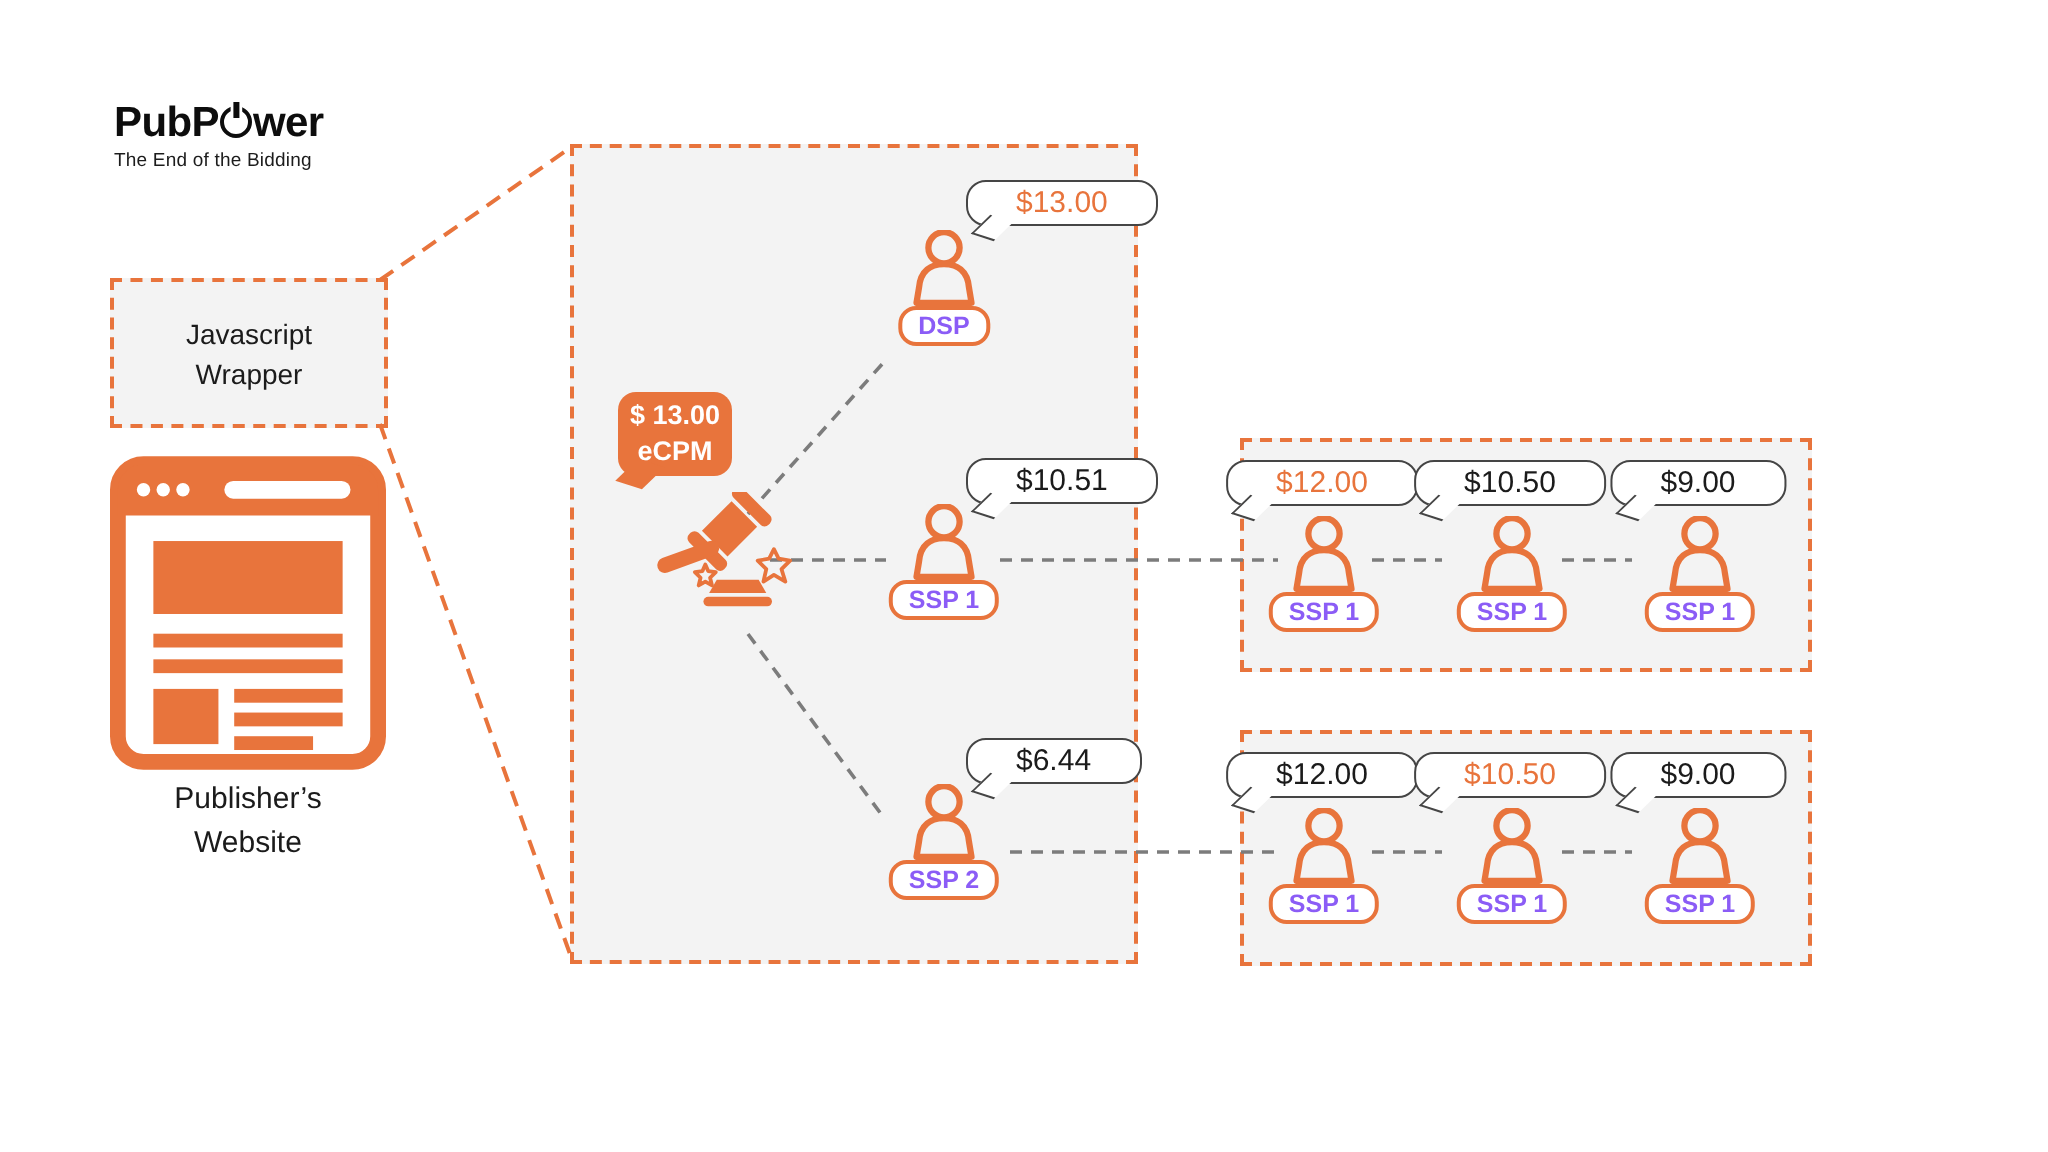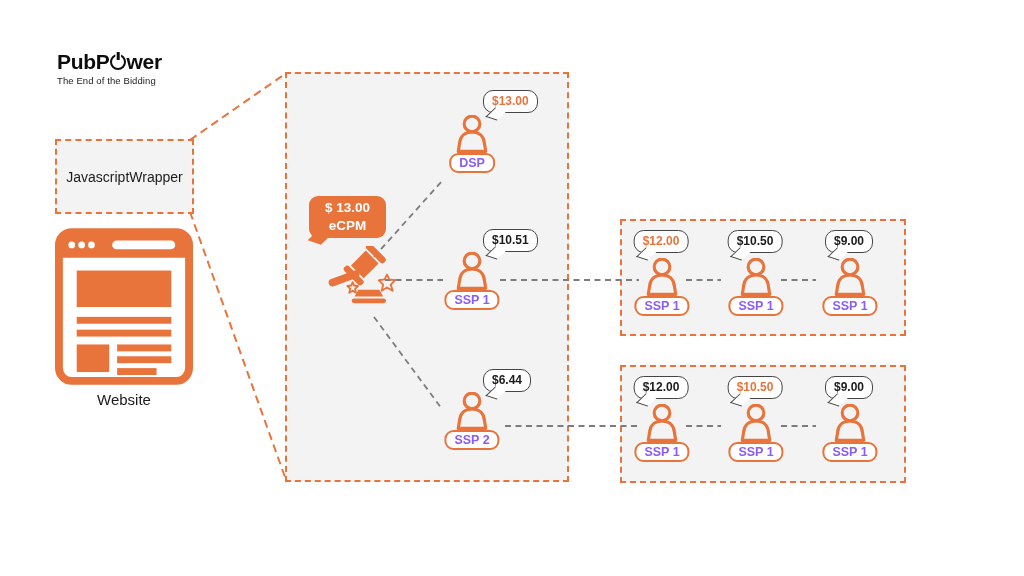--- a/index.html
+++ b/index.html
@@ -5,21 +5,21 @@
   html,body { margin:0; padding:0; background:#fff; }
   #canvas {
     position:relative; width:944px; height:576px; overflow:hidden;
     background:#fff; font-family:"Liberation Sans","DejaVu Sans",sans-serif;
     color:var(--text-dark,#1B1B1B);
   }
   
   .panel { position:absolute; background:var(--panel-bg,#F3F3F3);
            border:2px dashed var(--orange,#E8743C); z-index:1; }
   #wrapper-box   { left:55px;  top:139px; width:135px; height:71px;
-                   display:flex; flex-direction:row; align-items:center; justify-content:center;
+                   display:flex; flex-direction:column; align-items:center; justify-content:center;
                    font-size:14px; line-height:20px; font-weight:500; }
   #central-box   { left:285px; top:72px;  width:280px; height:406px; }
   #ssp1-box      { left:620px; top:219px; width:282px; height:113px; }
   #ssp2-box      { left:620px; top:365px; width:282px; height:114px; }
 
   
   #connectors { position:absolute; left:0; top:0; width:1024px; height:576px; z-index:2; pointer-events:none; }
   .conn-orange { stroke:var(--orange,#E8743C); stroke-width:2;   stroke-dasharray:8 5;   fill:none; }
   .conn-gray   { stroke:var(--connector-gray,#7C7C7C); stroke-width:1.8; stroke-dasharray:6 4.5; fill:none; }
 
@@ -43,32 +43,32 @@
                    font-size:15px; line-height:22px; font-weight:500; z-index:3; }
 
   
   .person { position:absolute; transform:translateX(-50%); z-index:3; }
   .person circle, .person path { fill:none; stroke:var(--orange,#E8743C);
                                  stroke-width:5; stroke-linejoin:round; }
   .pill { position:absolute; transform:translateX(-50%); background:#fff;
           border:2px solid var(--orange,#E8743C); border-radius:9px; padding:1px 8px;
           font-size:12.5px; font-weight:600; color:#8b5cf6; white-space:nowrap; z-index:4; }
   .bubble { position:absolute; background:#fff; border:1.6px solid var(--bubble-border,#454545);
-            border-radius:10px; padding:2px 8px; font-size:12px; line-height:17px;
-            font-weight:700; color:var(--text-dark,#1B1B1B); white-space:nowrap; z-index:4; }
+            border-radius:10px; padding:2px 24px; font-size:15px; line-height:17px;
+            font-weight:400; color:var(--text-dark,#1B1B1B); white-space:nowrap; z-index:4; }
   .bubble.centered { transform:translateX(-50%); }
   .bubble::before { content:""; position:absolute; left:6px; bottom:-7.5px; width:11px; height:11px;
             background:#fff; border-bottom:1.6px solid var(--bubble-border,#454545);
             border-left:1.6px solid var(--bubble-border,#454545);
             transform:rotate(18deg) skewX(-28deg); }
   .win { color:var(--orange,#E8743C); }
 
   
   #ecpm-bubble { position:absolute; left:309px; top:196px; background:var(--orange,#E8743C);
-            color:#fff; border-radius:9px; padding:3px 16px; font-size:13.5px; font-weight:600;
+            color:#fff; border-radius:9px; padding:3px 6px; font-size:13.5px; font-weight:600;
             text-align:center; line-height:18px; z-index:4; }
   #ecpm-bubble::before { content:""; position:absolute; left:4px; bottom:-6px; width:14px; height:14px;
             background:var(--orange,#E8743C); transform:rotate(18deg) skewX(-28deg); z-index:-1; }
   #gavel { position:absolute; left:326px; top:246px; z-index:3; }
   #gavel .fill  { fill:var(--orange,#E8743C); }
   #gavel .burst { fill:none; stroke:var(--orange,#E8743C); stroke-width:2; stroke-linejoin:round; }
 
   
   #website-icon .frame { fill:#fff; stroke:var(--orange,#E8743C); stroke-width:8; }
   #website-icon .solid { fill:var(--orange,#E8743C); }
@@ -113,20 +113,21 @@
     <rect class="white" x="58" y="12.5" width="64" height="9" rx="4.5"></rect>
     <rect class="solid" x="22" y="43" width="96" height="37"></rect>
     <rect class="solid" x="22" y="90" width="96" height="7"></rect>
     <rect class="solid" x="22" y="103" width="96" height="7"></rect>
     <rect class="solid" x="22" y="118" width="33" height="28"></rect>
     <rect class="solid" x="63" y="118" width="55" height="7"></rect>
     <rect class="solid" x="63" y="130" width="55" height="7"></rect>
     <rect class="solid" x="63" y="142" width="40" height="7"></rect>
   </svg>
   <div id="website-label">
+    <div>Publisher’s</div>
     <div>Website</div>
   </div>
 
   <div id="central-box" class="panel"></div>
 
   <div id="ecpm-bubble">
     <div>$ 13.00</div>
     <div>eCPM</div>
   </div>
 

